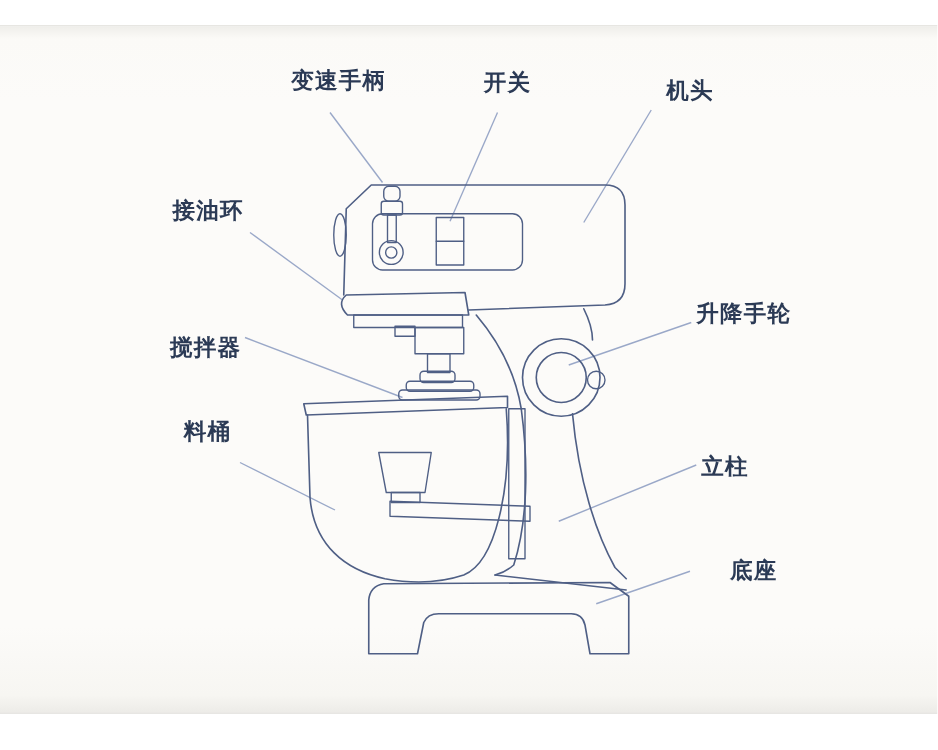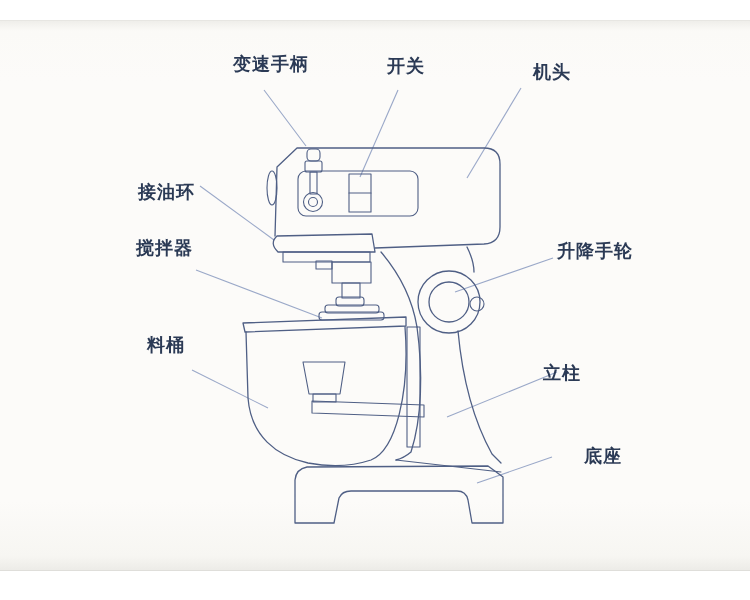--- a/index.html
+++ b/index.html
@@ -106,20 +106,20 @@
       <circle class="part" cx="449" cy="302" r="20"></circle>
       <circle class="part thin" cx="477" cy="304" r="7"></circle>
     </g>
 
     <path class="part" d="M 307,467 L 488,466 L 503,477 L 503,523 L 472,523 L 468,500 Q 466,491 457,491 L 351,491 Q 342,491 339,498 L 334,523 L 295,523 L 295,480 Q 296,469 307,467 Z"></path>
   </svg>
 
   <div class="lbl" style="left:233px;top:54px">变速手柄</div>
   <div class="lbl" style="left:387px;top:56px">开关</div>
   <div class="lbl" style="left:533px;top:62px">机头</div>
-  <div class="lbl" style="left:138px;top:182px">接油环</div>
-  <div class="lbl" style="left:136px;top:238px">搅拌器</div>
+  <div class="lbl" style="left:138px;top:158px">接油环</div>
+  <div class="lbl" style="left:136px;top:268px">搅拌器</div>
   <div class="lbl" style="left:147px;top:335px">料桶</div>
   <div class="lbl" style="left:557px;top:241px">升降手轮</div>
-  <div class="lbl" style="left:543px;top:363px">立柱</div>
+  <div class="lbl" style="left:561px;top:363px">立柱</div>
   <div class="lbl" style="left:584px;top:446px">底座</div>
 
 </div>
 
 </body></html>

